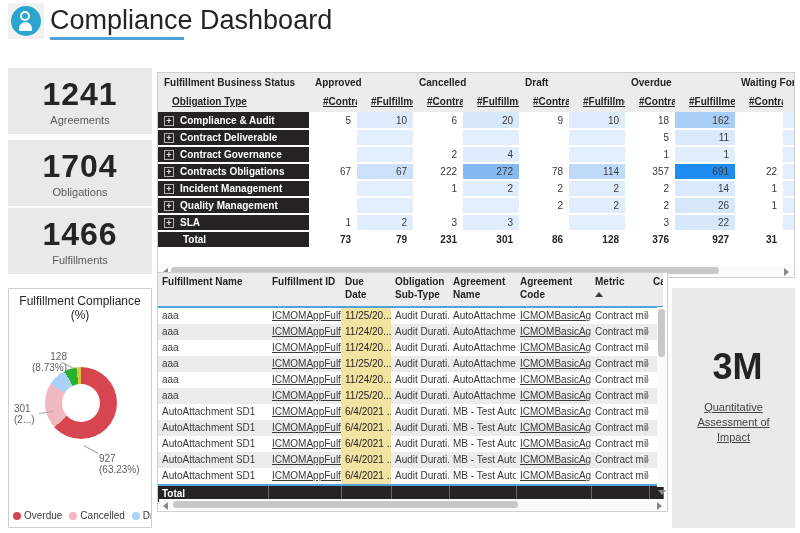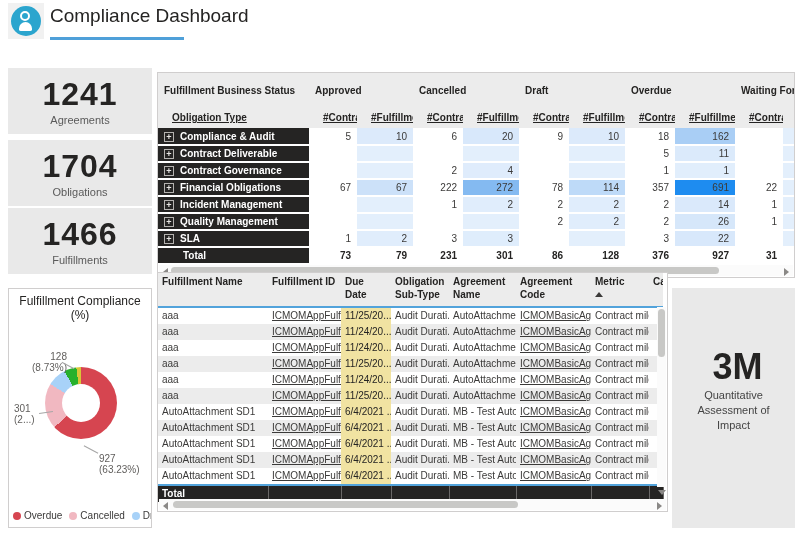--- a/index.html
+++ b/index.html
@@ -5,41 +5,41 @@
   *{margin:0;padding:0;box-sizing:border-box;}
   html,body{background:#fff;}
   #canvas{position:relative;width:800px;height:533px;background:#fff;overflow:hidden;
           font-family:"Liberation Sans","DejaVu Sans",sans-serif;color:#252423;}
 
   
   .logo-box{position:absolute;left:8px;top:3px;width:36px;height:36px;background:#F1F1F1;}
   .logo-circle{position:absolute;left:3px;top:3px;width:30px;height:30px;border-radius:50%;background:#2BA5CE;}
   .logo-head{position:absolute;left:9px;top:5px;width:10px;height:10px;border:2px solid #fff;border-radius:50%;}
   .logo-body{position:absolute;left:8px;top:16px;width:13px;height:9px;background:#fff;border-radius:7px 7px 2px 2px;}
-  .page-title{position:absolute;left:50px;top:5px;font-size:19px;font-weight:400;color:#252423;}
+  .page-title{position:absolute;left:50px;top:5px;font-size:27px;font-weight:400;color:#252423;}
   .title-underline{position:absolute;left:50px;top:37px;width:134px;height:3px;background:#4FA0D9;}
 
   
   .kpi{position:absolute;left:8px;width:144px;height:66px;background:#E9E9E9;text-align:center;}
   .kpi .val{font-size:32px;font-weight:600;margin-top:8px;letter-spacing:1px;}
   .kpi .lbl{font-size:11px;color:#5A5A5A;margin-top:1px;}
 
   
   .panel{position:absolute;background:#fff;border:1px solid #D0CECE;overflow:hidden;}
   .matrix-panel{left:157px;top:72px;width:638px;height:206px;}
   .detail-panel{left:157px;top:272px;width:511px;height:240px;}
   .donut-card{left:8px;top:288px;width:144px;height:240px;}
   .impact-card{position:absolute;left:672px;top:288px;width:123px;height:240px;background:#E9E9E9;text-align:center;}
   .impact-card .val{font-size:36px;font-weight:600;margin-top:58px;margin-left:8px;}
-  .impact-card .lbl{font-size:11px;color:#444;margin-top:0;padding:0 10px;line-height:1.35;}
+  .impact-card .lbl{font-size:11px;color:#444;margin-top:12px;padding:0 10px;line-height:1.35;text-decoration:underline;}
 
   
   table.matrix{border-collapse:collapse;table-layout:fixed;width:645px;}
   table.matrix th,table.matrix td{white-space:nowrap;overflow:hidden;}
-  table.matrix thead th{background:#ECECEC;font-size:10px;font-weight:bold;text-align:left;padding:12px 6px;color:#252423;}
+  table.matrix thead th{background:#ECECEC;font-size:10px;font-weight:bold;text-align:left;padding:4px 6px;color:#252423;}
   table.matrix thead tr.meas th{text-align:right;padding:4px 14px 5px;text-decoration:underline;}
   table.matrix thead tr.meas th.corner{text-align:left;}
   table.matrix tbody th{background:#252423;color:#fff;font-size:10px;font-weight:bold;text-align:left;
                         padding:0 6px;height:17px;border-bottom:2px solid #fff;}
   table.matrix tbody td{font-size:10px;text-align:right;padding:0 6px;height:17px;
                         border-bottom:2px solid #fff;color:#3B3A39;}
   table.matrix tr.total-row th{padding-left:25px;}
   table.matrix tr.total-row td{font-weight:bold;color:#252423;background:#fff;}
   .expand{display:inline-block;width:10px;height:10px;border:1px solid #B5B3B0;color:#E8E6E3;font-size:9px;
           line-height:8px;text-align:center;margin-right:6px;}
@@ -177,21 +177,21 @@
             <td>2</td>
             <td style="background: rgb(223, 236, 252);">4</td>
             <td></td>
             <td style="background: rgb(227, 239, 252);"></td>
             <td>1</td>
             <td style="background: rgb(225, 238, 252);">1</td>
             <td></td>
             <td style="background: rgb(227, 239, 252);"></td>
           </tr>
           <tr>
-            <th><span class="expand">+</span><span>Financial Obligations</span></th>
+            <th><span class="expand">+</span><span>Contracts Obligations</span></th>
             <td>67</td>
             <td style="background: rgb(204, 225, 249);">67</td>
             <td>222</td>
             <td style="background: rgb(132, 186, 241);">272</td>
             <td>78</td>
             <td style="background: rgb(190, 218, 248); padding-left: 30px;">114</td>
             <td>357</td>
             <td style="background: rgb(30, 140, 240);">691</td>
             <td>22</td>
             <td style="background: rgb(227, 239, 252);"></td>

